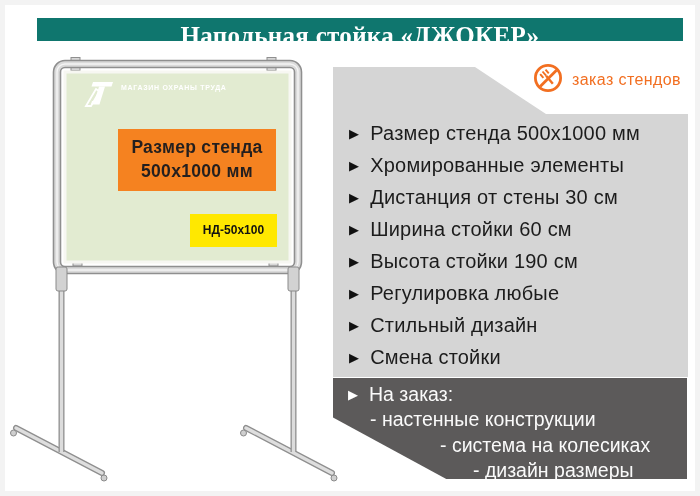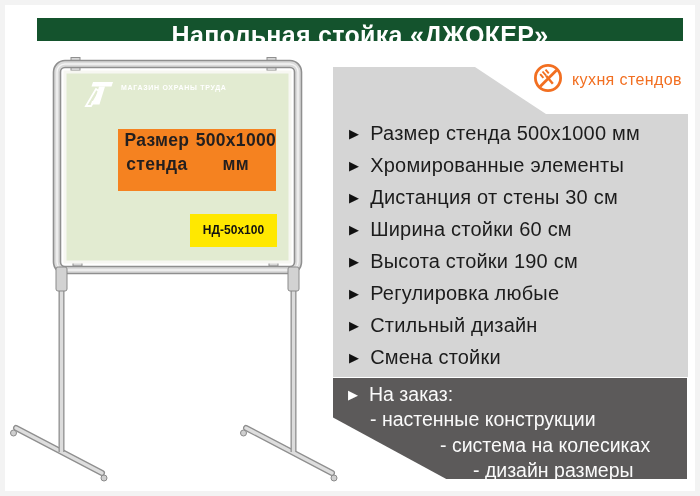--- a/index.html
+++ b/index.html
@@ -1,21 +1,21 @@
 <!DOCTYPE html>
 <html><head>
 <meta charset="utf-8">
 <style>
   html,body{margin:0;padding:0;}
   body{background:#e9e9e9;font-family:"Liberation Sans",sans-serif;}
   .page{position:relative;width:700px;height:496px;background:#ffffff;overflow:hidden;margin:0 auto;}
   .page-edge{position:absolute;inset:0;border:5px solid #f3f3f3;pointer-events:none;z-index:60;}
 
   
-  .header-bar{position:absolute;left:37px;top:18px;width:646px;height:23px;background:#14532d;z-index:10;}
+  .header-bar{position:absolute;left:37px;top:18px;width:646px;height:23px;background:#0f766e;z-index:10;font-family:Liberation Serif, serif;}
   .header-title{color:#ffffff;font-weight:bold;font-size:25px;line-height:35px;text-align:center;letter-spacing:.3px;}
 
   
   .brand{position:absolute;left:532px;top:62px;display:flex;align-items:center;z-index:20;}
   .brand-name{color:#f26f21;font-size:16px;letter-spacing:.4px;margin-left:8px;white-space:nowrap;}
 
   
   .features-panel{position:absolute;left:333px;top:67px;width:355px;height:310px;background:#d5d5d5;
     clip-path:polygon(0 0,40% 0,60% 15.2%,100% 15.2%,100% 100%,0 100%);z-index:5;}
   .features-list{position:absolute;left:349px;top:117px;width:336px;z-index:6;}
@@ -30,21 +30,21 @@
   .custom-line{font-size:19.5px;line-height:25.5px;white-space:nowrap;}
   .custom-line.l1{margin-left:37px;}
   .custom-line.l2{margin-left:107px;}
   .custom-line.l3{margin-left:140px;}
 
   
   .stand-svg{position:absolute;left:0;top:56px;z-index:1;}
   .board-logo{position:absolute;left:84px;top:79px;display:flex;align-items:flex-start;z-index:5;}
   .board-logo-text{color:#ffffff;font-size:7px;font-weight:bold;letter-spacing:.7px;margin:5px 0 0 7px;width:115px;}
   .size-badge{position:absolute;left:118px;top:129px;width:158px;height:62px;background:#f58220;z-index:5;
-    display:flex;flex-direction:row;justify-content:center;text-align:center;font-weight:bold;
+    display:flex;flex-direction:column;justify-content:center;text-align:center;font-weight:bold;
     font-size:17.5px;color:#231f1f;line-height:1.35;letter-spacing:.3px;}
   .model-badge{position:absolute;left:190px;top:214px;width:87px;height:33px;background:#ffe800;z-index:5;
     text-align:center;line-height:33px;font-weight:bold;font-size:12px;color:#111111;}
 </style>
 </head>
 <body>
 
 <div class="page">
 
   <div class="header-bar">
@@ -57,21 +57,21 @@
         <circle cx="16" cy="16" r="12.6" fill="none" stroke="#f26f21" stroke-width="2.8"></circle>
         <g stroke="#f26f21" stroke-width="1.9" transform="rotate(-40 16 16)">
           <line x1="12.5" y1="8" x2="12.5" y2="13"></line>
           <line x1="16" y1="7.5" x2="16" y2="13"></line>
           <line x1="19.5" y1="8" x2="19.5" y2="13"></line>
           <line x1="16" y1="13" x2="16" y2="23.5" stroke-width="2.4"></line>
         </g>
         <line x1="8.2" y1="24.5" x2="24.5" y2="8.2" stroke="#f26f21" stroke-width="2.8"></line>
       </svg>
     </span>
-    <span class="brand-name">кухня стендов</span>
+    <span class="brand-name">заказ стендов</span>
   </div>
 
   <svg class="stand-svg" width="340" height="440" viewBox="0 0 340 440">
 
     <g>
       <line x1="16" y1="372" x2="102" y2="417" stroke="#8f8f8f" stroke-width="6" stroke-linecap="round"></line>
       <line x1="16" y1="372" x2="102" y2="417" stroke="#dedede" stroke-width="3.4" stroke-linecap="round"></line>
       <line x1="246" y1="372" x2="332" y2="417" stroke="#8f8f8f" stroke-width="6" stroke-linecap="round"></line>
       <line x1="246" y1="372" x2="332" y2="417" stroke="#dedede" stroke-width="3.4" stroke-linecap="round"></line>
       <circle cx="13.5" cy="377" r="3" fill="#cfcfcf" stroke="#8a8a8a" stroke-width="1"></circle>

